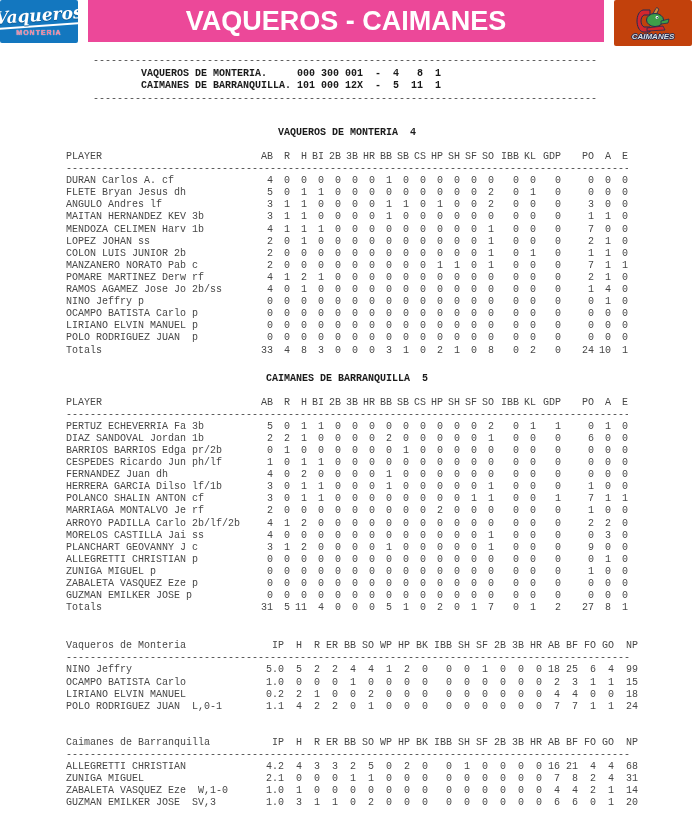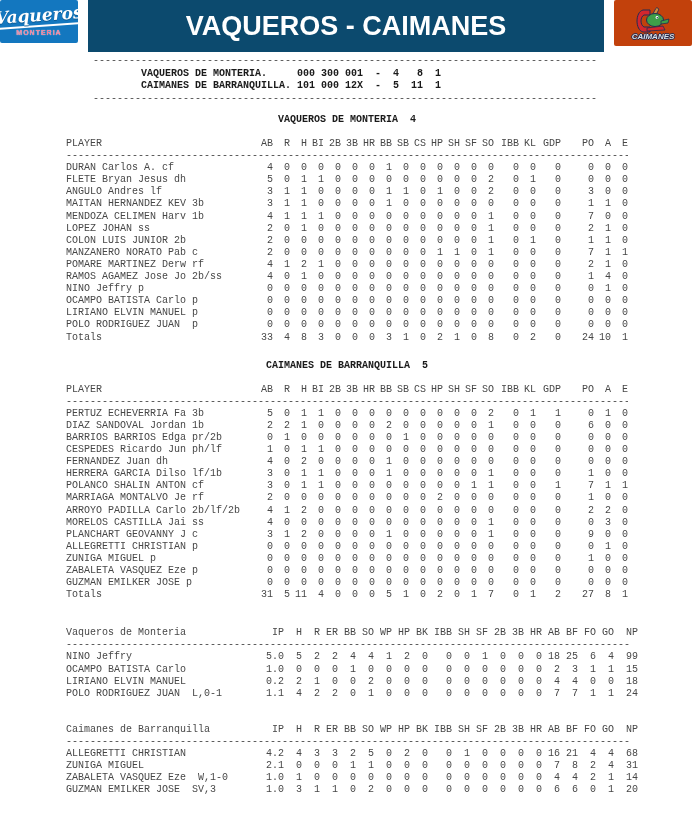--- a/index.html
+++ b/index.html
@@ -20,21 +20,21 @@
     font-style:italic;font-weight:bold;color:#ffffff;font-size:17px;line-height:17px;
     transform:rotate(-4deg);text-shadow:0 1px 0 #0c5a93;border-bottom:2px solid #ffffff;
     padding:0 2px 1px 2px;
   }
   .logo-sub{
     font-family:"Liberation Sans",sans-serif;font-weight:bold;
     color:#ef7f9b;font-size:7px;line-height:8px;letter-spacing:1px;margin-top:2px;
     text-shadow:0 0 1px #ffffff;
   }
   .title-bar{
-    flex:1;height:52px;background:#0c4a6e;margin:0 10px;
+    flex:1;height:42px;background:#ec4899;margin:0 10px;
     display:flex;align-items:center;justify-content:center;
   }
   .page-title{
     margin:0;font-family:"Liberation Sans",sans-serif;font-weight:bold;
     font-size:27px;color:#ffffff;letter-spacing:0px;
   }
   .logo-right{
     width:78px;height:46px;background:#c2410c;border-radius:2px;flex:0 0 auto;
     display:flex;flex-direction:column;align-items:center;justify-content:center;
   }
@@ -55,21 +55,21 @@
     text-align:center;font-weight:bold;color:#1a1a1a;font-size:10px;line-height:12px;
     margin-bottom:12px;white-space:pre;
   }
   table{border-collapse:collapse;table-layout:fixed;width:562px;}
   th,td{
     padding:0;font-size:10px;line-height:12.1px;font-weight:normal;
     text-align:right;white-space:pre;overflow:hidden;color:#474747;
   }
   th.name,td.name{text-align:left;}
   tr.sep td{overflow:hidden;white-space:nowrap;letter-spacing:0;}
-  .sect-batting-1{margin-top:9px;}
+  .sect-batting-1{margin-top:22px;}
   .sect-batting-2{margin-top:16px;}
   .sect-pitching-1{margin-top:26px;}
   .sect-pitching-2{margin-top:24px;}
   
   .mascot{width:40px;height:30px;display:block;}
 </style>
 </head>
 <body>
 
 <div class="page">

